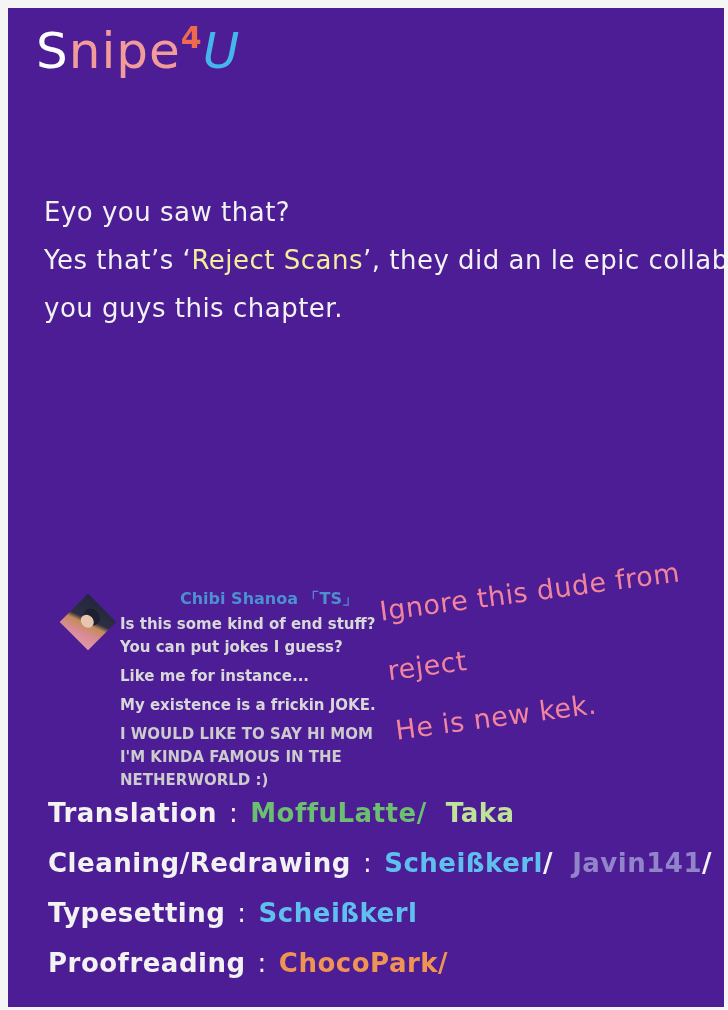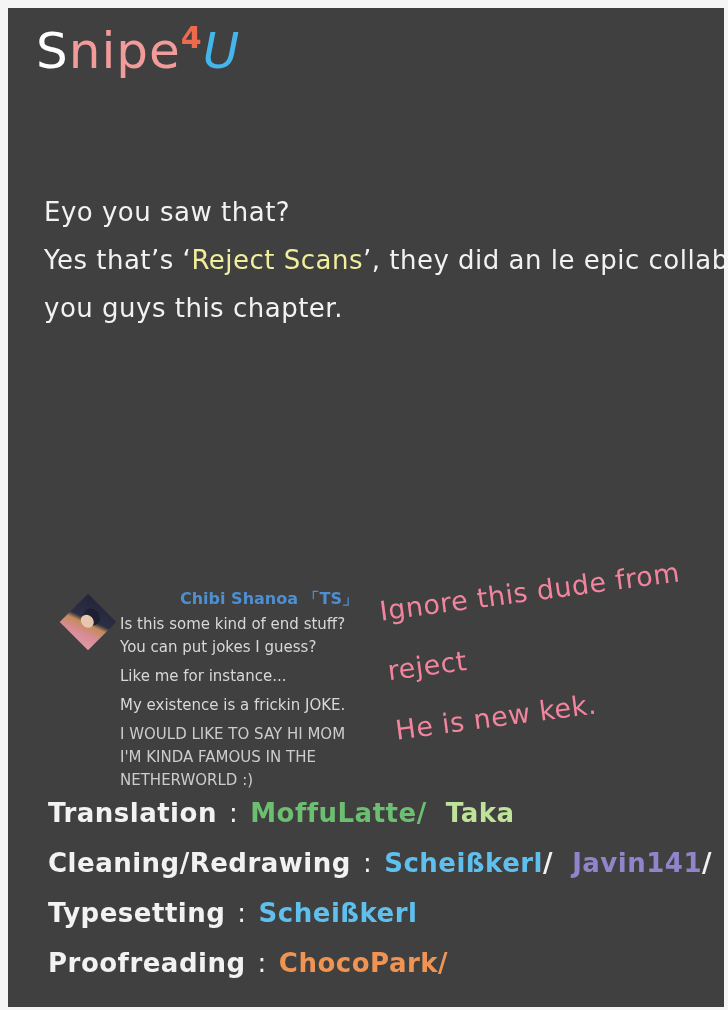--- a/index.html
+++ b/index.html
@@ -1,21 +1,21 @@
 <!DOCTYPE html>
 <html><head>
 <meta charset="utf-8">
 <style>
   * { margin: 0; padding: 0; box-sizing: border-box; }
   html, body { background: #000; }
   .screen {
     position: relative;
     width: 728px;
     height: 1010px;
-    background: #404040;
+    background: #4c1d95;
     border-style: solid;
     border-color: #f5f5f5;
     border-width: 8px 4px 3px 8px;
     overflow: hidden;
     font-family: "DejaVu Sans", sans-serif;
     color: #f2f2f2;
   }
   .seg-line { white-space: pre-wrap; }
   .seg-line span { white-space: pre; }
 
@@ -86,21 +86,21 @@
   }
   .shot-content { margin-left: 62px; }
   .username {
     font-size: 16px;
     font-weight: 700;
     line-height: 22px;
     margin-bottom: 3px;
   }
   .msg {
     font-size: 15px;
-    font-weight: 400;
+    font-weight: 700;
     line-height: 23px;
     color: #d8d8d8;
   }
   .msg.gap { margin-top: 6px; }
   .msg.caps { color: #cccccc; }
 
   
   .note {
     position: absolute;
     left: 368px; top: 574px;

